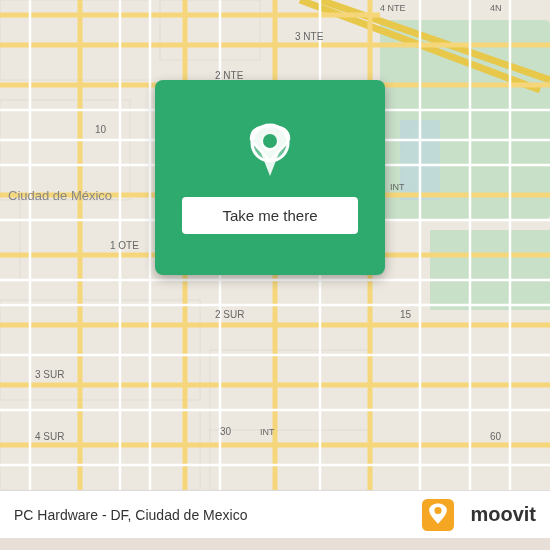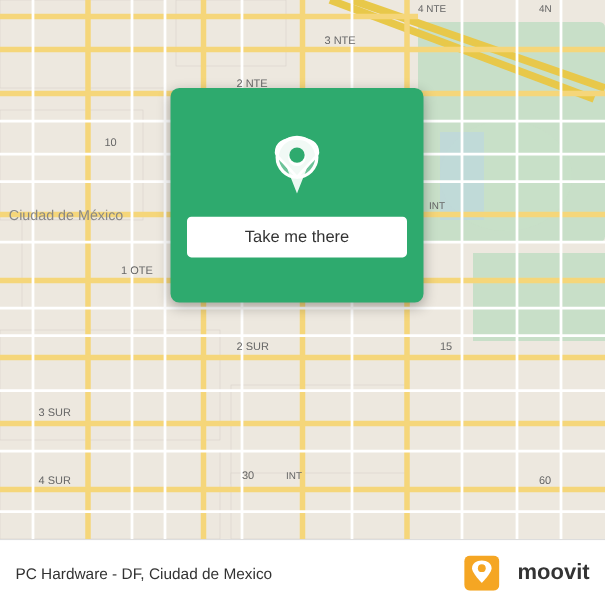--- a/index.html
+++ b/index.html
@@ -59,21 +59,21 @@
 
     #take-me-there-btn {
       background: white;
       color: #333;
       border: none;
       border-radius: 4px;
       padding: 10px 24px;
       font-size: 15px;
       font-weight: 500;
       cursor: pointer;
-      width: 200px;
+      width: 176px;
       text-align: center;
     }
 
     
     #attribution-bar {
       position: absolute;
       bottom: 0;
       left: 0;
       right: 0;
       background: rgba(255,255,255,0.85);
@@ -81,21 +81,21 @@
       color: #555;
       padding: 2px 6px;
       height: 18px;
       display: flex;
       align-items: center;
     }
 
     
     #footer {
       width: 550px;
-      height: 60px;
+      height: 48px;
       background: white;
       display: flex;
       align-items: center;
       justify-content: space-between;
       padding: 0 14px;
       border-top: 1px solid #ddd;
     }
 
     #footer-title {
       font-size: 14px;

